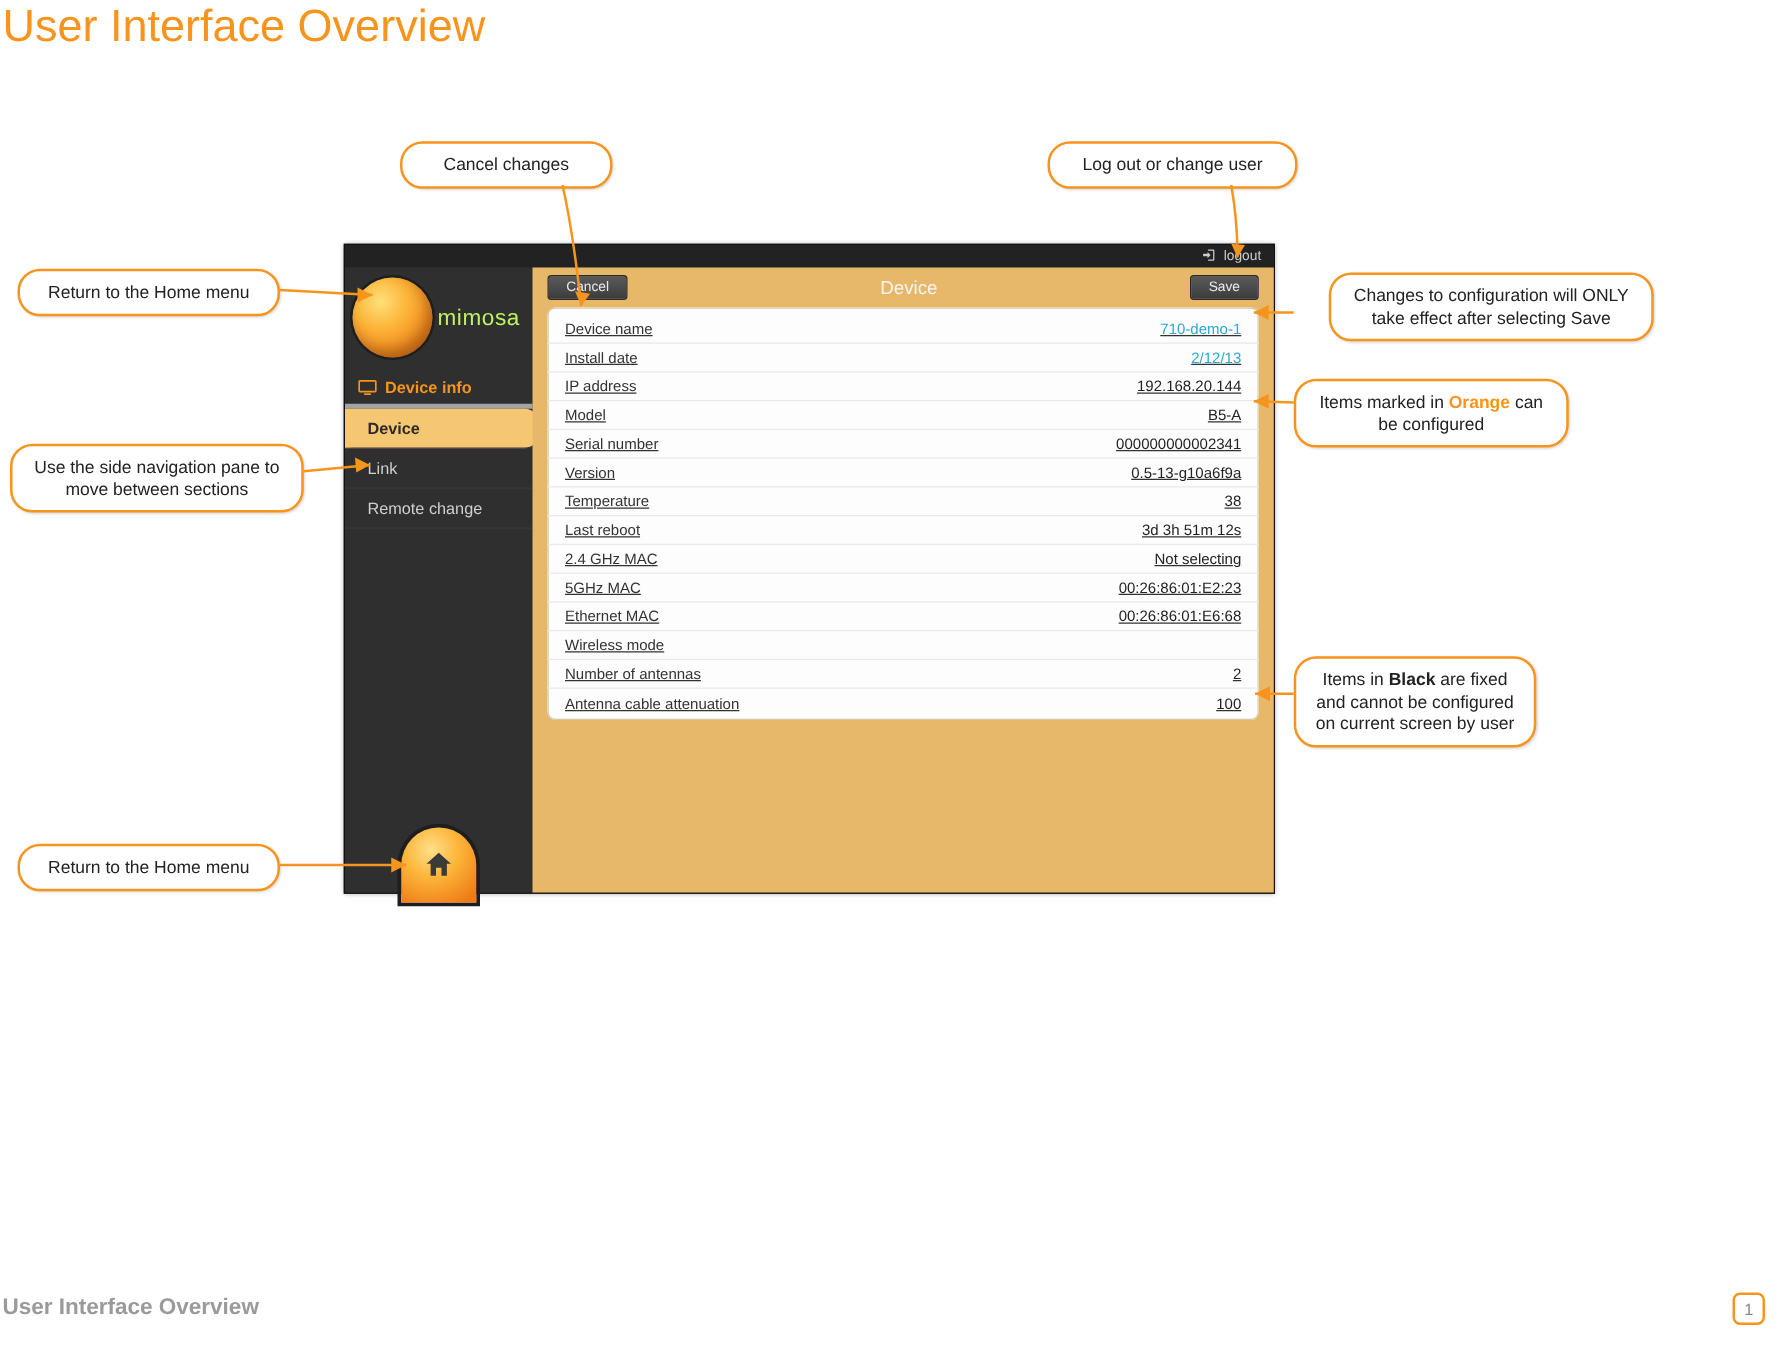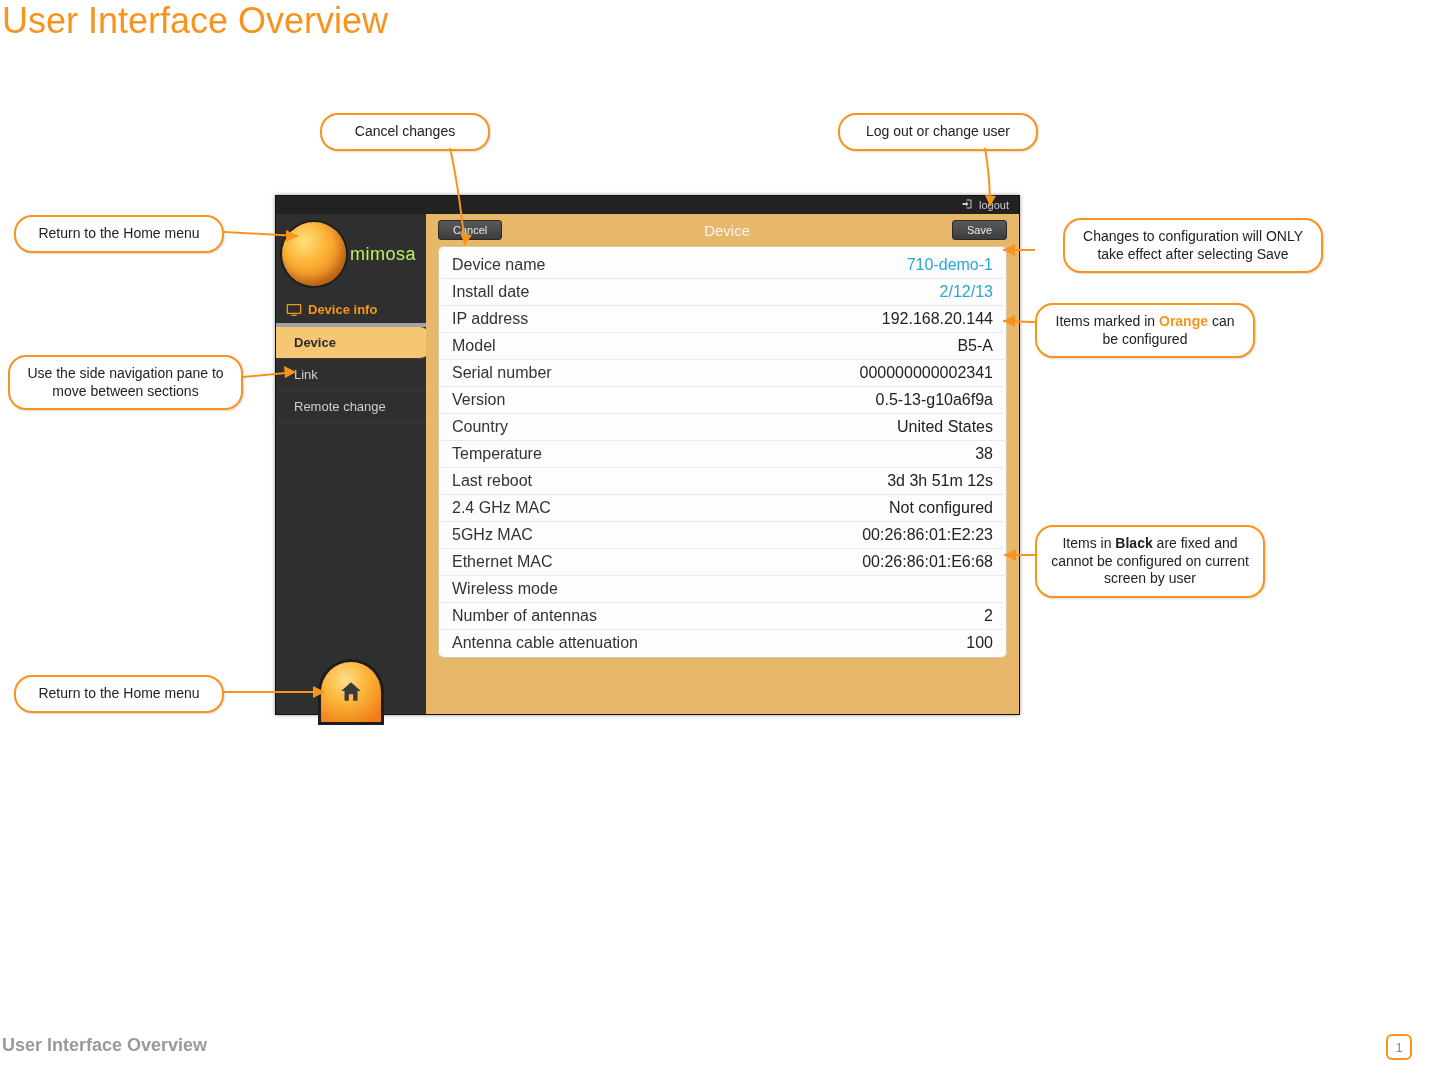--- a/index.html
+++ b/index.html
@@ -176,23 +176,24 @@
   }
   .panel-title {
     color: #f4f4f4;
     font-size: 15px;
     font-weight: 400;
   }
   .panel {
     background: #fdfdfd;
     border-radius: 6px;
     padding: 6px 0 2px 0;
-    font-size: 16px;
+    font-size: 12px;
     color: #333;
     box-shadow: inset 0 0 0 1px #d8c7a2;
+    text-decoration: underline;
   }
   .row {
     display: flex;
     justify-content: space-between;
     align-items: center;
     padding: 4px 14px;
     border-bottom: 1px solid #e9e9e9;
     min-height: 23px;
   }
   .row:last-child { border-bottom: none; }
@@ -305,34 +306,30 @@
           </div>
           <div class="row">
             <span class="label">Serial number</span>
             <span class="value">000000000002341</span>
           </div>
           <div class="row">
             <span class="label">Version</span>
             <span class="value">0.5-13-g10a6f9a</span>
           </div>
           <div class="row">
-            <span class="label">Country</span>
-            <span class="value">United States</span>
-          </div>
-          <div class="row">
             <span class="label">Temperature</span>
             <span class="value">38</span>
           </div>
           <div class="row">
             <span class="label">Last reboot</span>
             <span class="value">3d 3h 51m 12s</span>
           </div>
           <div class="row">
             <span class="label">2.4 GHz MAC</span>
-            <span class="value">Not configured</span>
+            <span class="value">Not selecting</span>
           </div>
           <div class="row">
             <span class="label">5GHz MAC</span>
             <span class="value">00:26:86:01:E2:23</span>
           </div>
           <div class="row">
             <span class="label">Ethernet MAC</span>
             <span class="value">00:26:86:01:E6:68</span>
           </div>
           <div class="row">
@@ -358,21 +355,21 @@
 <div class="callout" style="left:8px;    top:355px; width:235px;">Use the side navigation pane to move between sections</div>
 <div class="callout" style="left:14px;   top:675px; width:210px;">Return to the Home menu</div>
 
 <div class="callout" style="left:1035px; top:218px; width:260px;margin-left:28px;">
   <span>Changes to configuration will ONLY take effect after selecting </span>
   <span>Save</span>
 </div>
 <div class="callout" style="left:1035px; top:303px; width:220px;">
   <span>Items marked in </span><span class="orange">Orange</span><span> can be configured</span>
 </div>
-<div class="callout" style="left:1035px; top:525px; width:230px;">
+<div class="callout" style="left:1035px; top:525px; width:194px;">
   <span>Items in </span><b>Black</b><span> are fixed and cannot be configured on current screen by user</span>
 </div>
 
 <svg class="connectors">
 
   <path d="M450 148 C 455 170, 460 200, 465 245"></path>
   <polygon points="465,245 460,233 472,235"></polygon>
 
   <path d="M985 148 C 988 165, 990 185, 990 206"></path>
   <polygon points="990,206 985,195 996,196"></polygon>

